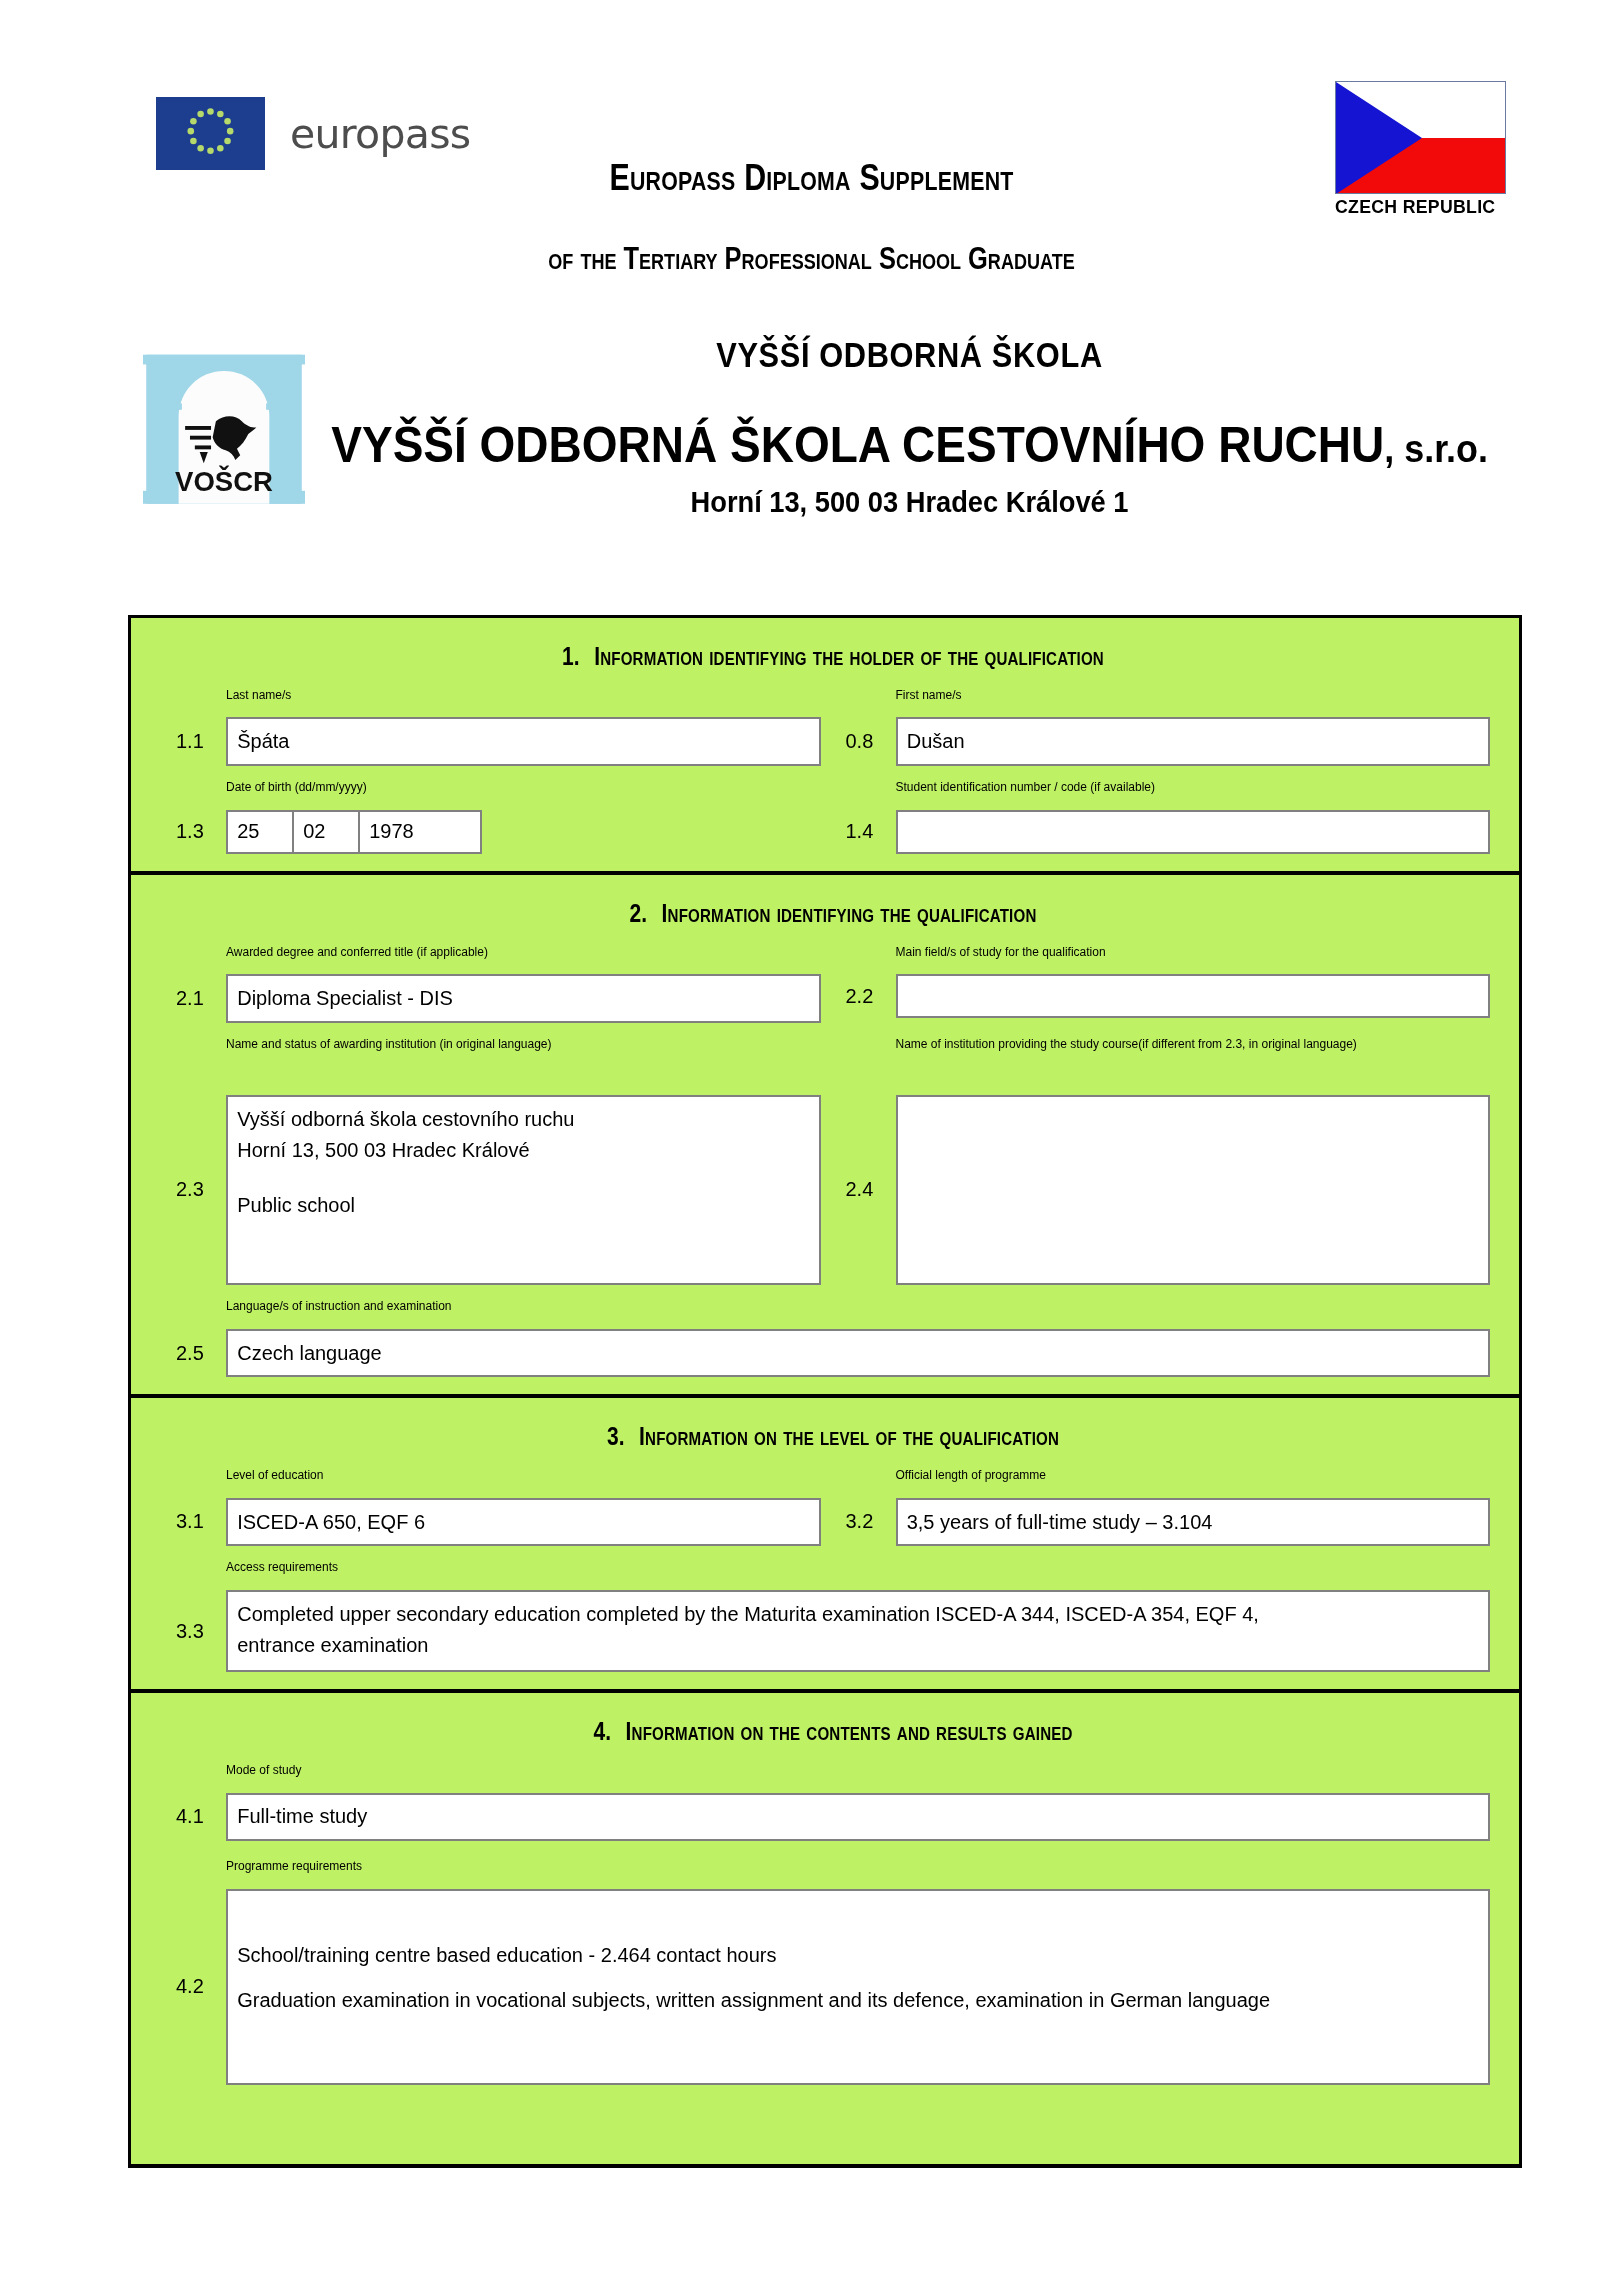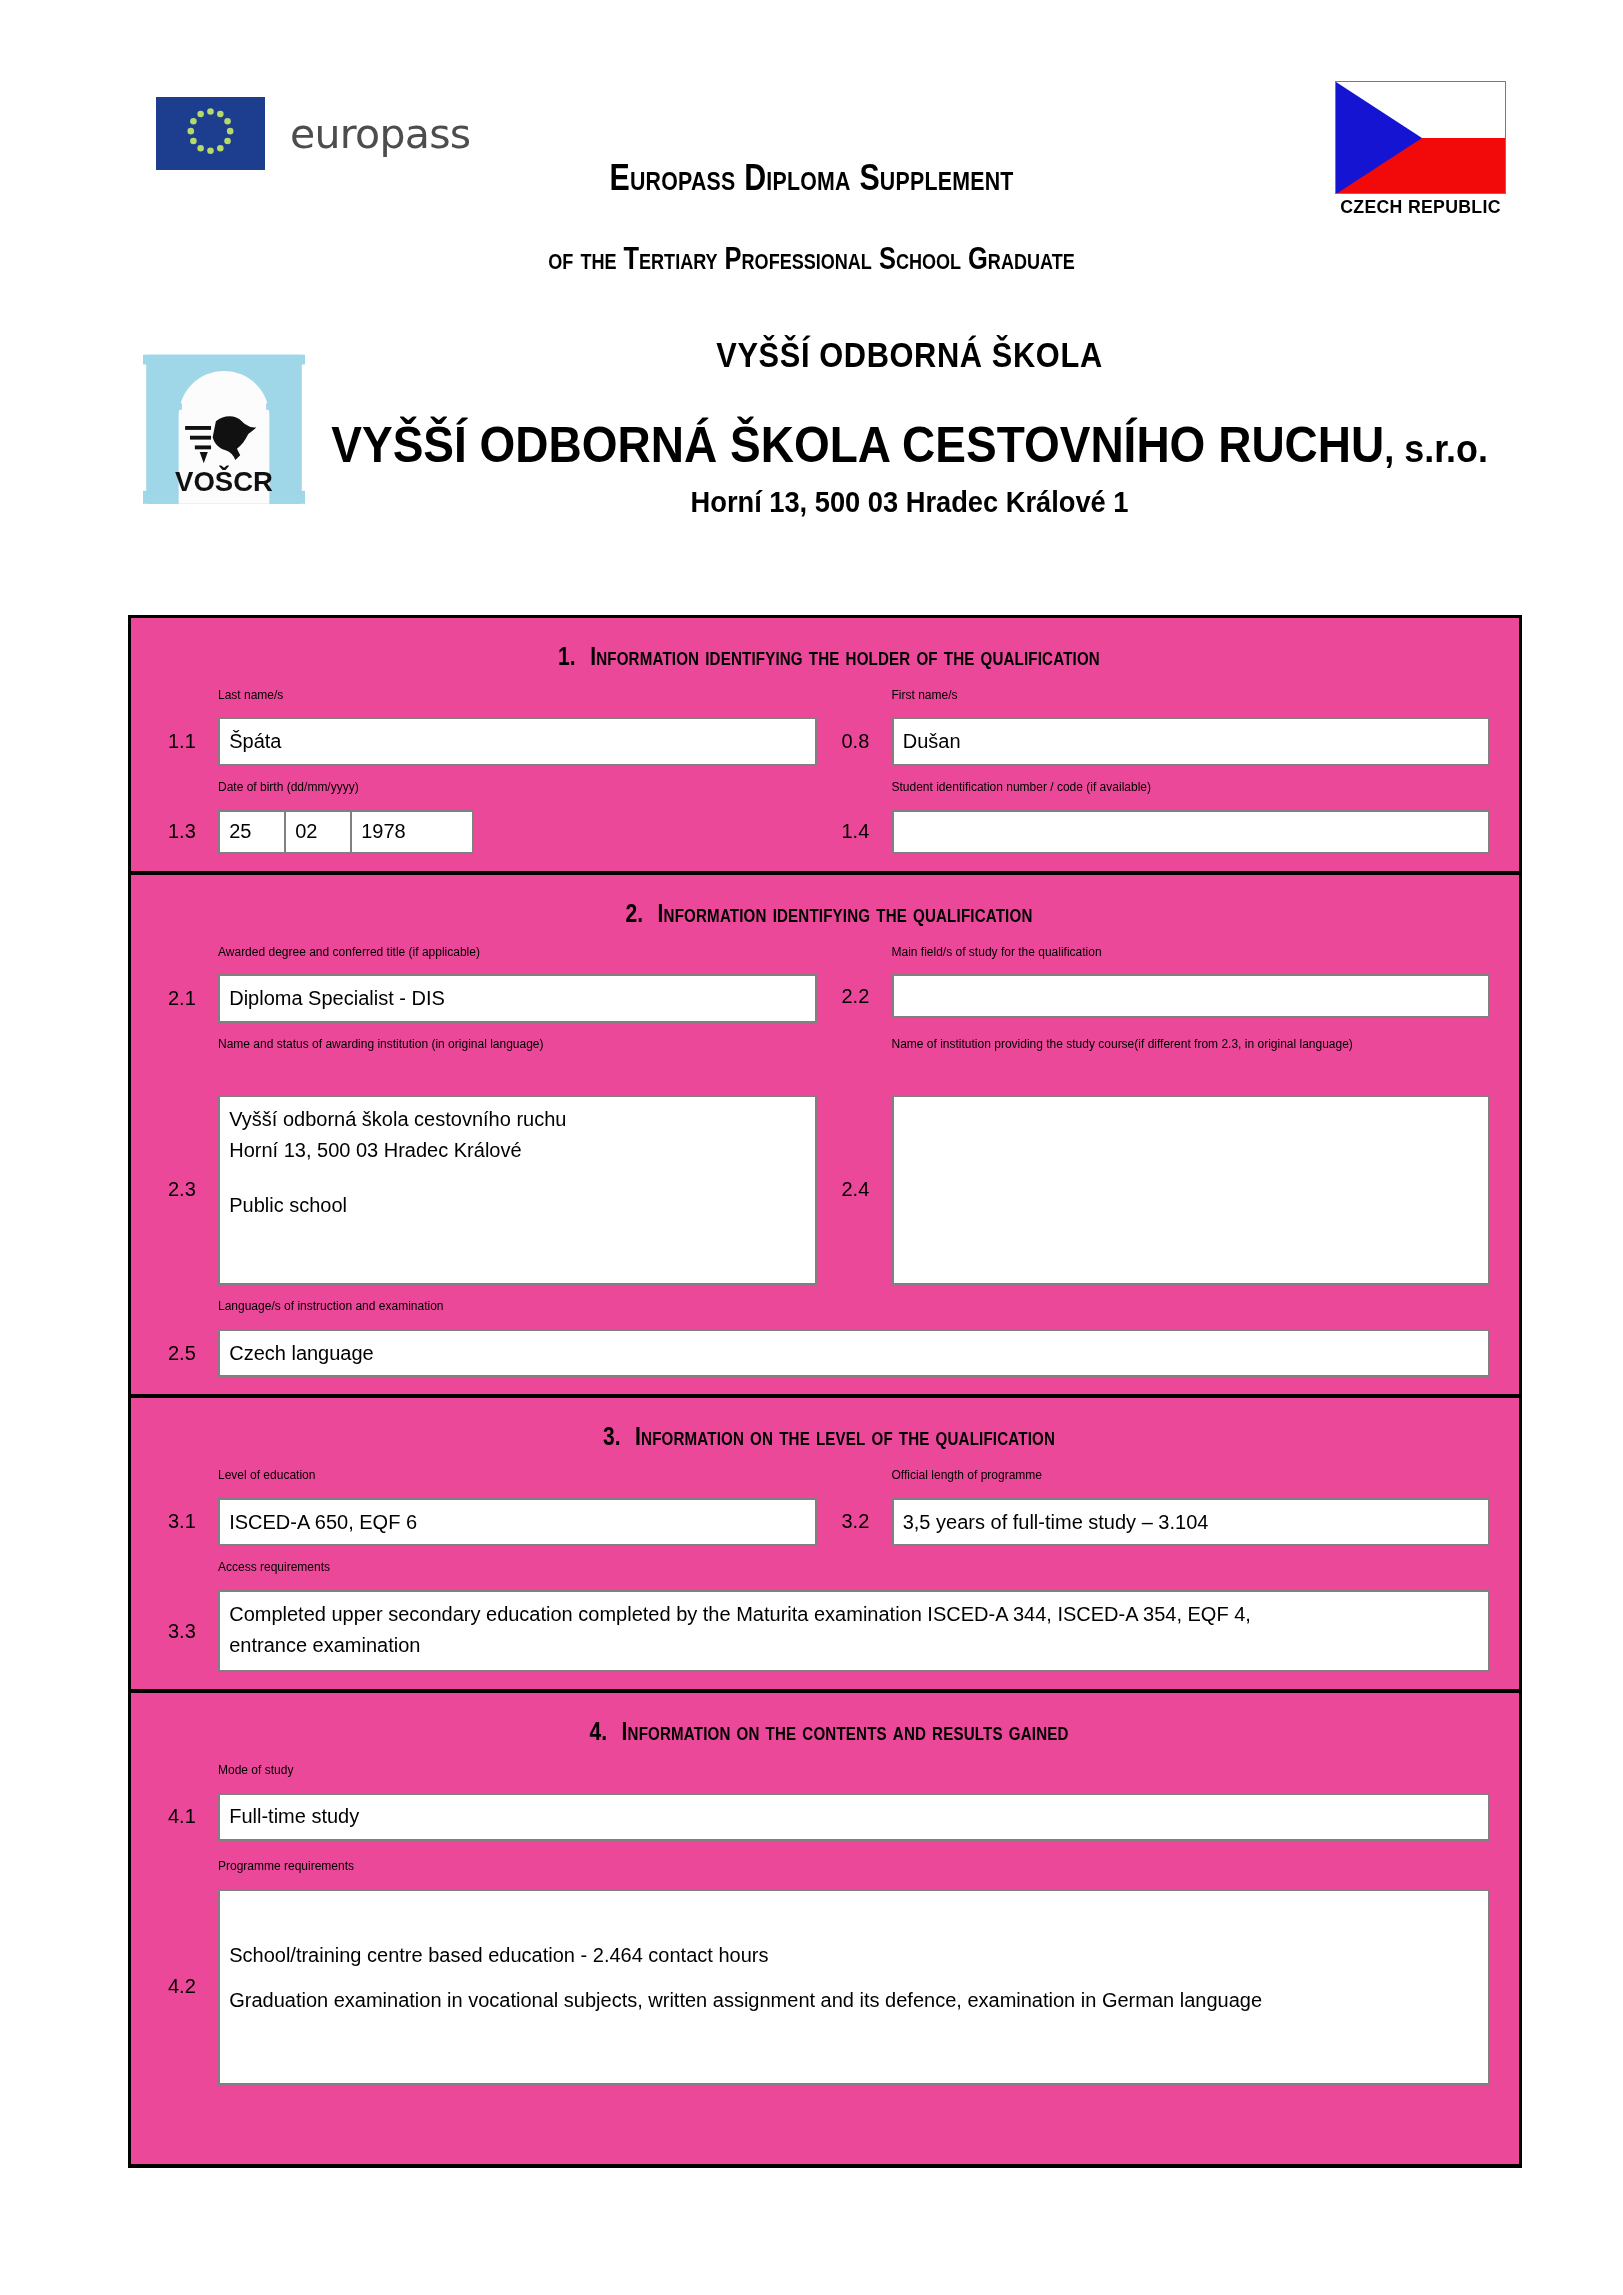--- a/index.html
+++ b/index.html
@@ -63,21 +63,20 @@
     position: absolute; left: 0; bottom: 0; width: 100%; height: 50%;
     background: #f20a0a;
   }
   .cz-blue {
     position: absolute; left: 0; top: 0; width: 0; height: 0;
     border-top: 56px solid transparent;
     border-bottom: 56px solid transparent;
     border-left: 86px solid #1414d2;
   }
   .cz-caption {
-    text-align: center;
     font-size: 17.7px;
     font-weight: bold;
     letter-spacing: 0.3px;
     margin-top: 2.6px;
     font-family: "Liberation Sans", sans-serif;
   }
 
   .title-main, .title-sub {
     text-align: center;
     font-weight: bold;
@@ -140,22 +139,22 @@
     position: absolute;
     left: 128px;
     top: 615px;
     width: 1394px;
     border: 3.3px solid #000000;
     border-bottom: 4.6px solid #000000;
     box-sizing: border-box;
     background: #f0f0f0;
   }
   .section {
-    background: #ec4899;
-    padding: 0 0 17px 8px;
+    background: #bef264;
+    padding: 0 0 17px 16px;
     border-bottom: 4.6px solid #000000;
   }
   .section:last-child { border-bottom: none; padding-bottom: 79px; }
 
   .sec-title {
     text-align: center;
     font-weight: bold;
     font-variant: small-caps;
     font-size: 25px;
     padding-top: 23.6px;

